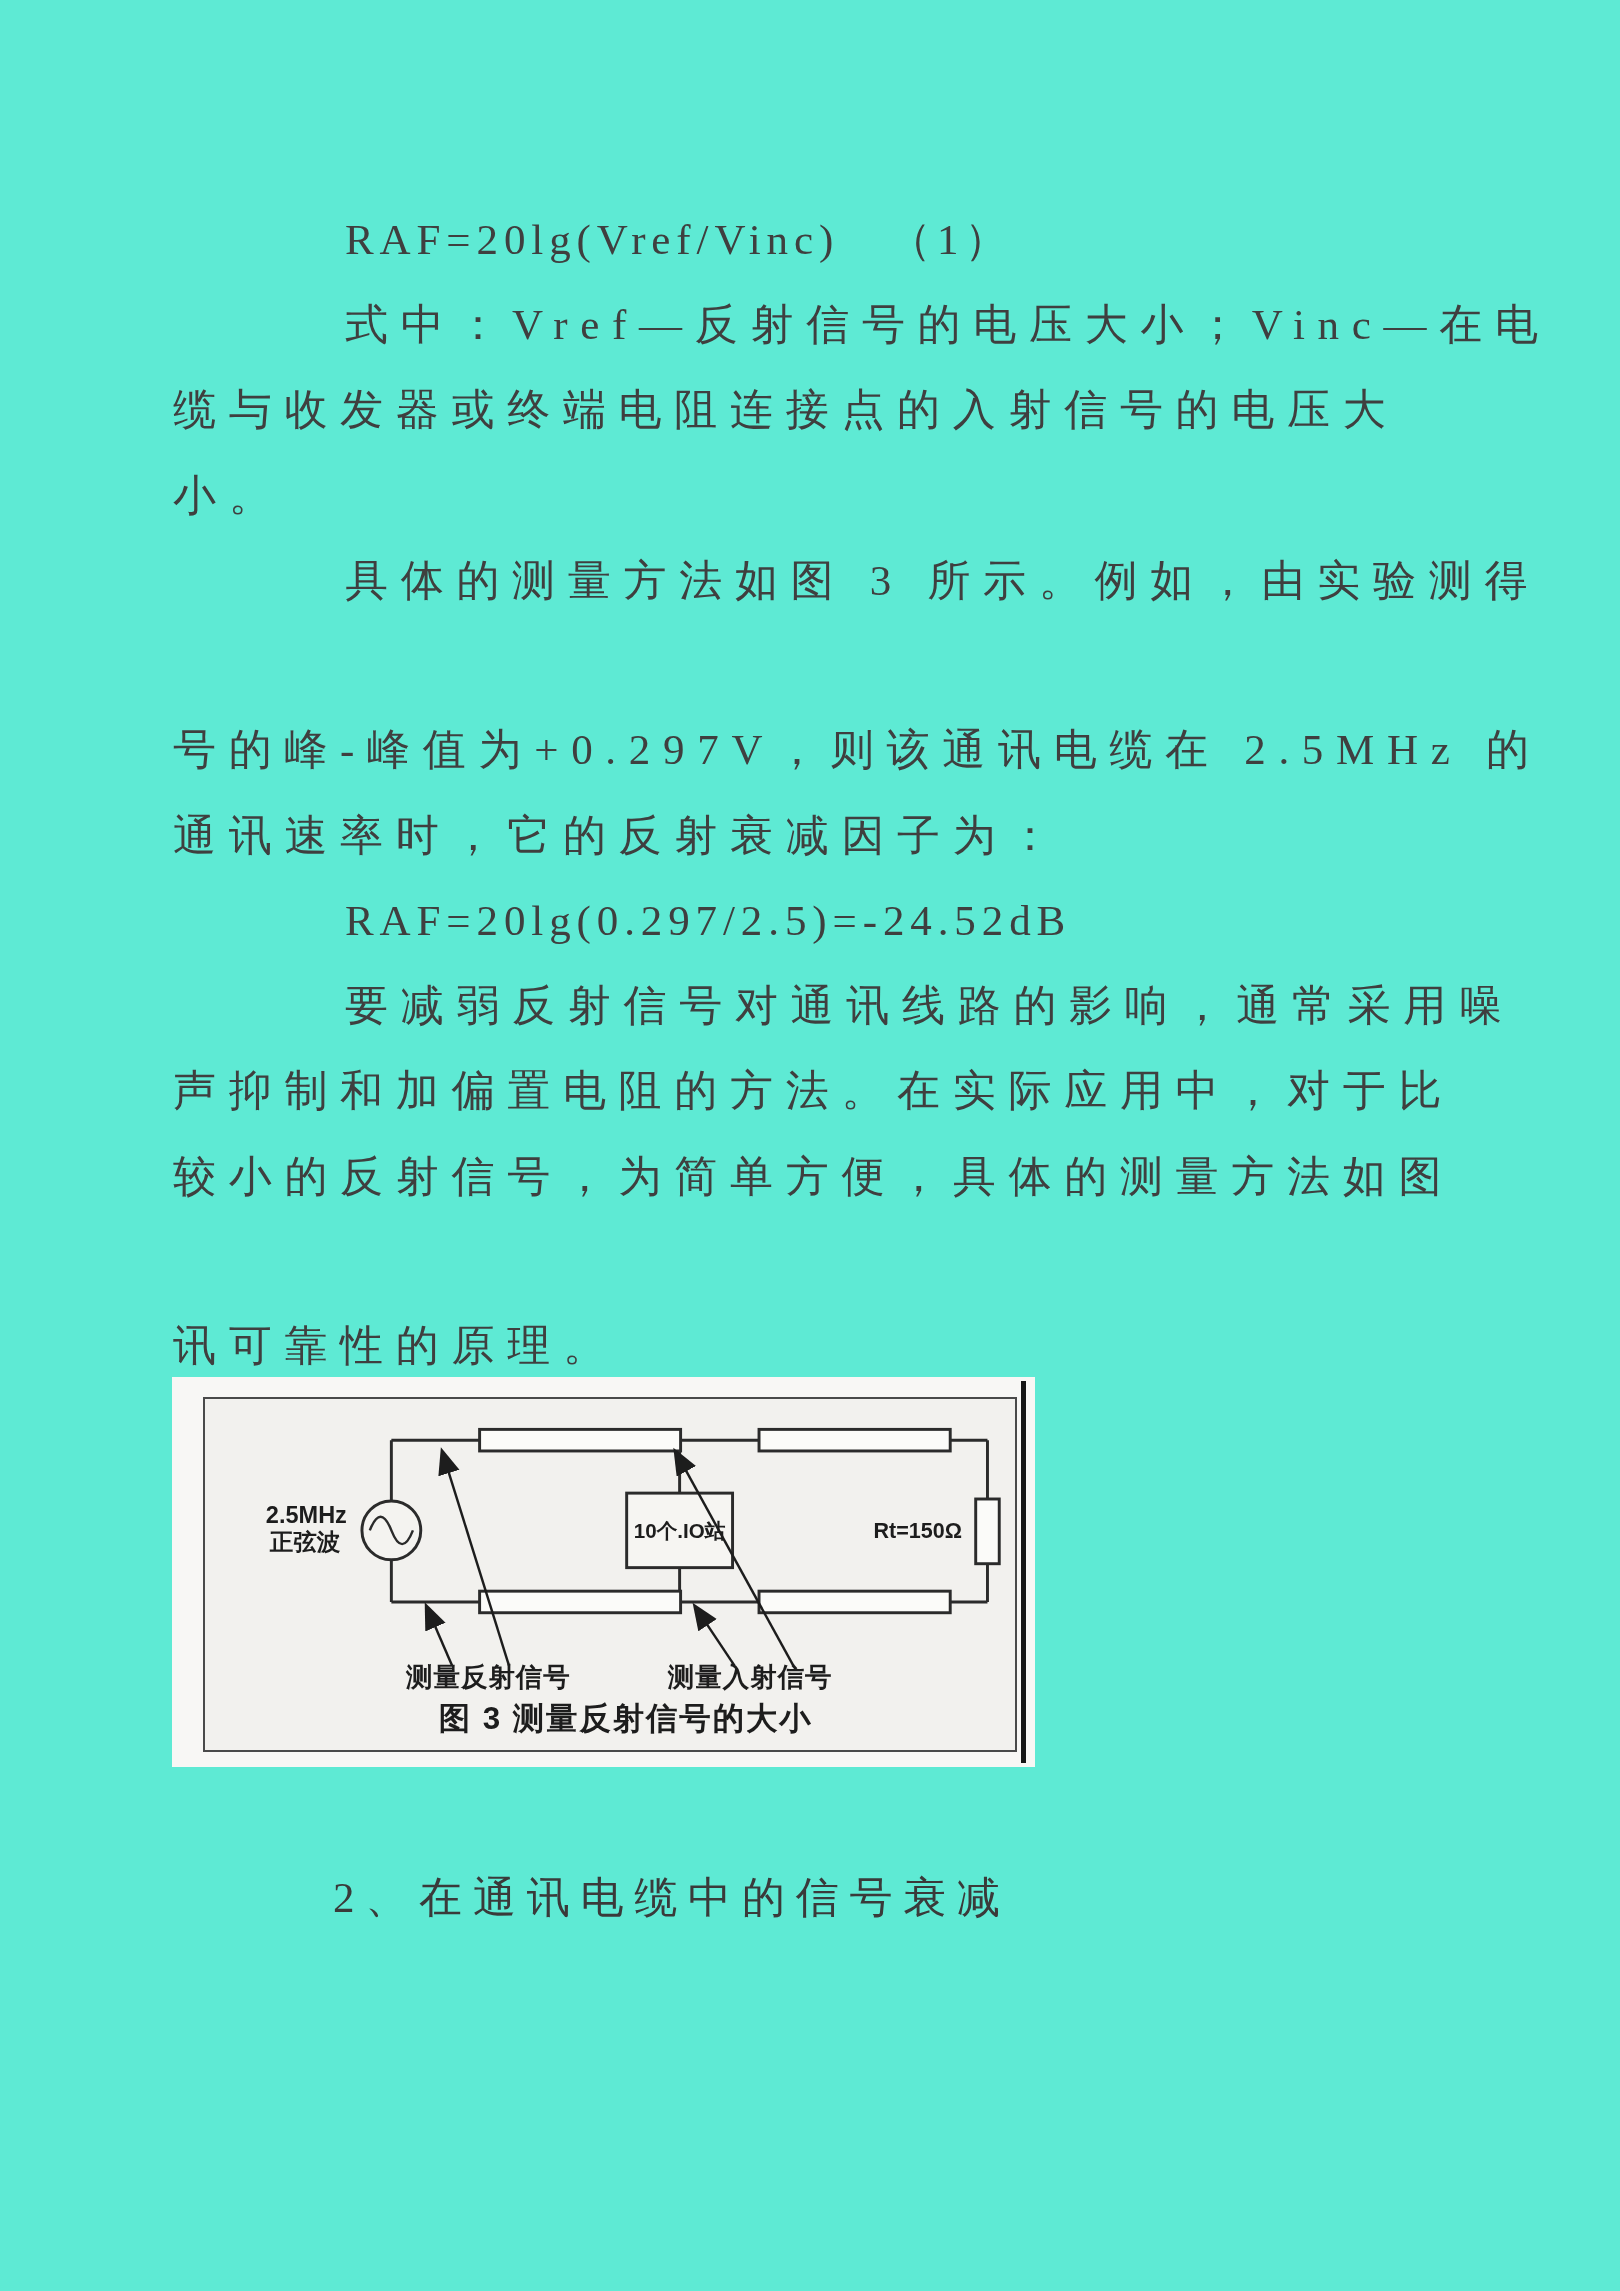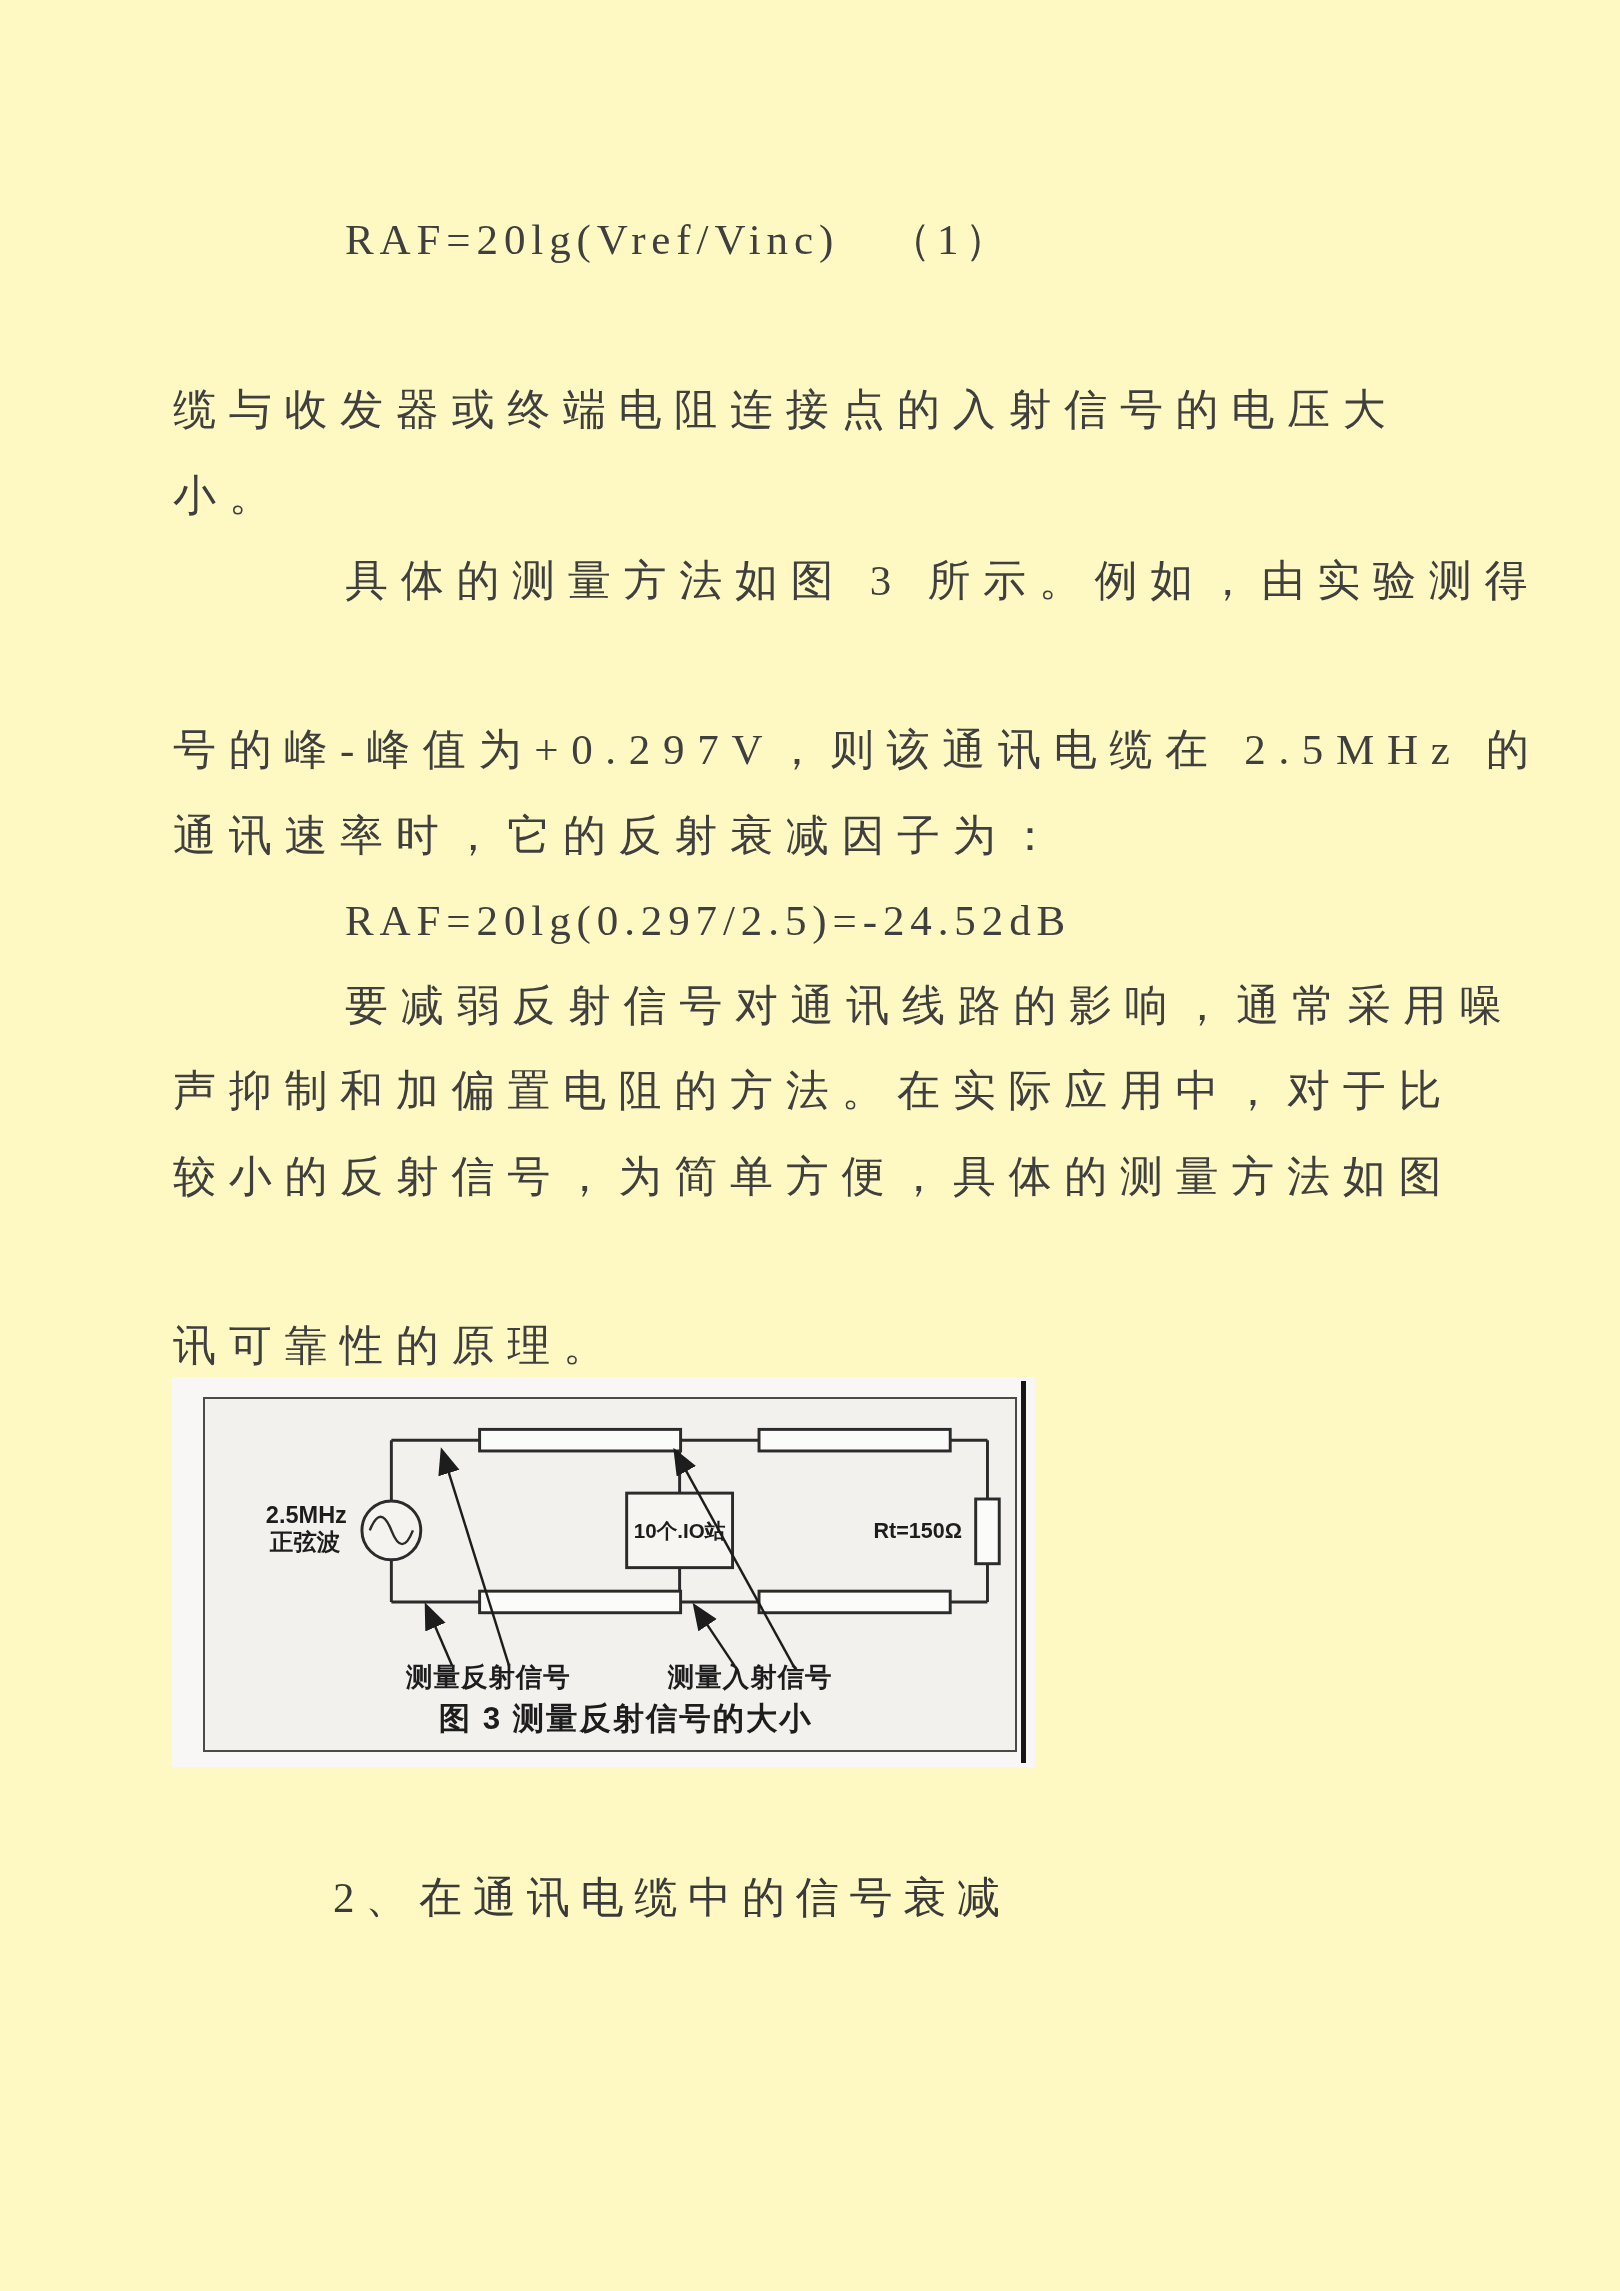--- a/index.html
+++ b/index.html
@@ -1,18 +1,18 @@
 <!DOCTYPE html>
 <html><head>
 <meta charset="utf-8">
 <style>
   html,body { margin:0; padding:0; background:#ffffff; }
   .page {
     position:relative; width:1620px; height:2292px;
-    background:#fef9c3; overflow:hidden;
+    background:#5eead4; overflow:hidden;
     font-family:"Liberation Serif","DejaVu Serif",serif;
   }
   .line {
     position:absolute; left:173px;
     font-size:43px; line-height:55px; color:#3f3f3f;
     letter-spacing:12.7px; white-space:pre;
   }
   .line.indent { left:345px; }
   .line.formula { letter-spacing:5.9px; }
   .heading { position:absolute; left:333px; top:1870px;
@@ -31,20 +31,21 @@
     background:#161616;
   }
   svg text { font-family:"Liberation Sans","DejaVu Sans",sans-serif; font-weight:bold; fill:#1d1d1d; }
 </style>
 </head>
 <body>
 
 <div class="page">
 
   <div class="line formula indent" style="top:212px">RAF=20lg(Vref/Vinc)　（1）</div>
+  <div class="line indent" style="top:297px">式中：Vref—反射信号的电压大小；Vinc—在电</div>
   <div class="line" style="top:382px">缆与收发器或终端电阻连接点的入射信号的电压大</div>
   <div class="line" style="top:468px">小。</div>
   <div class="line indent" style="top:553px">具体的测量方法如图 3 所示。例如，由实验测得</div>
   <div class="line" style="top:722px">号的峰-峰值为+0.297V，则该通讯电缆在 2.5MHz 的</div>
   <div class="line" style="top:808px">通讯速率时，它的反射衰减因子为：</div>
   <div class="line formula indent" style="top:893px">RAF=20lg(0.297/2.5)=-24.52dB</div>
   <div class="line indent" style="top:978px">要减弱反射信号对通讯线路的影响，通常采用噪</div>
   <div class="line" style="top:1063px">声抑制和加偏置电阻的方法。在实际应用中，对于比</div>
   <div class="line" style="top:1149px">较小的反射信号，为简单方便，具体的测量方法如图</div>
   <div class="line" style="top:1318px">讯可靠性的原理。</div>

